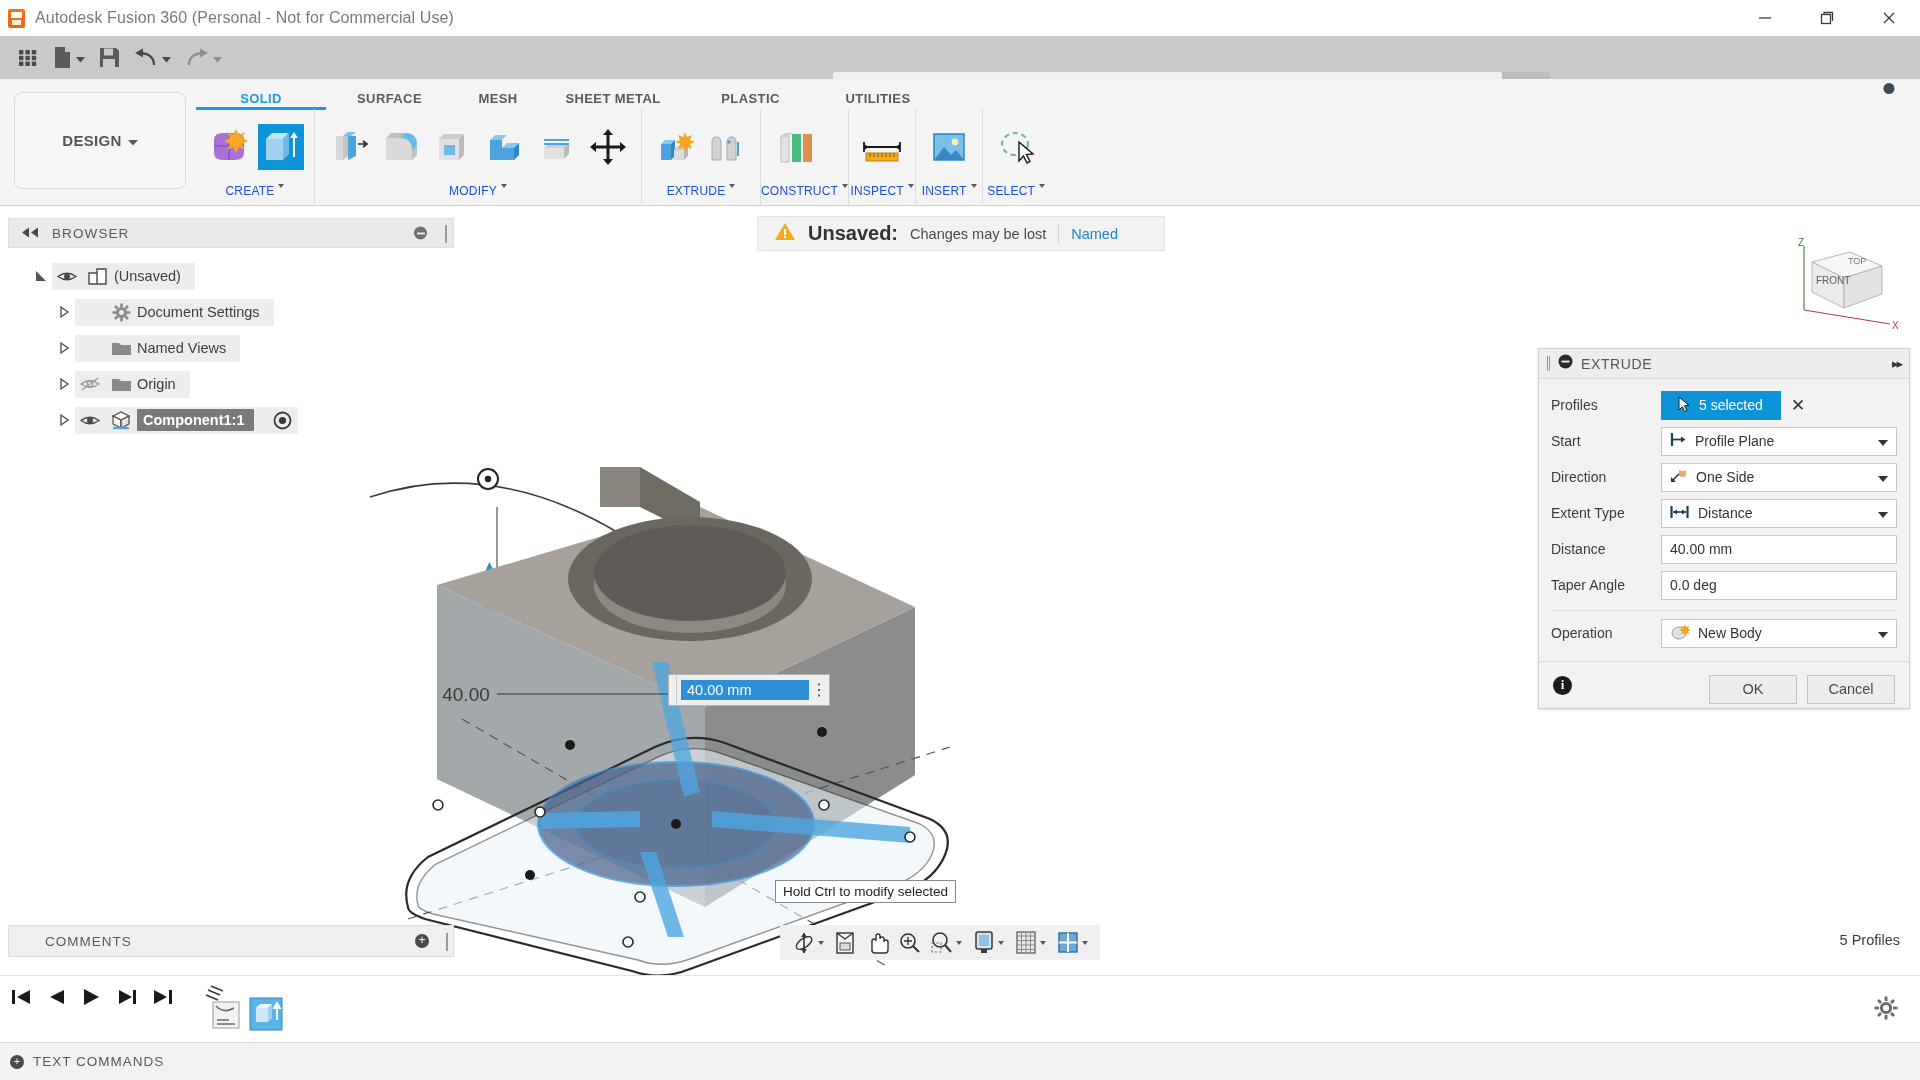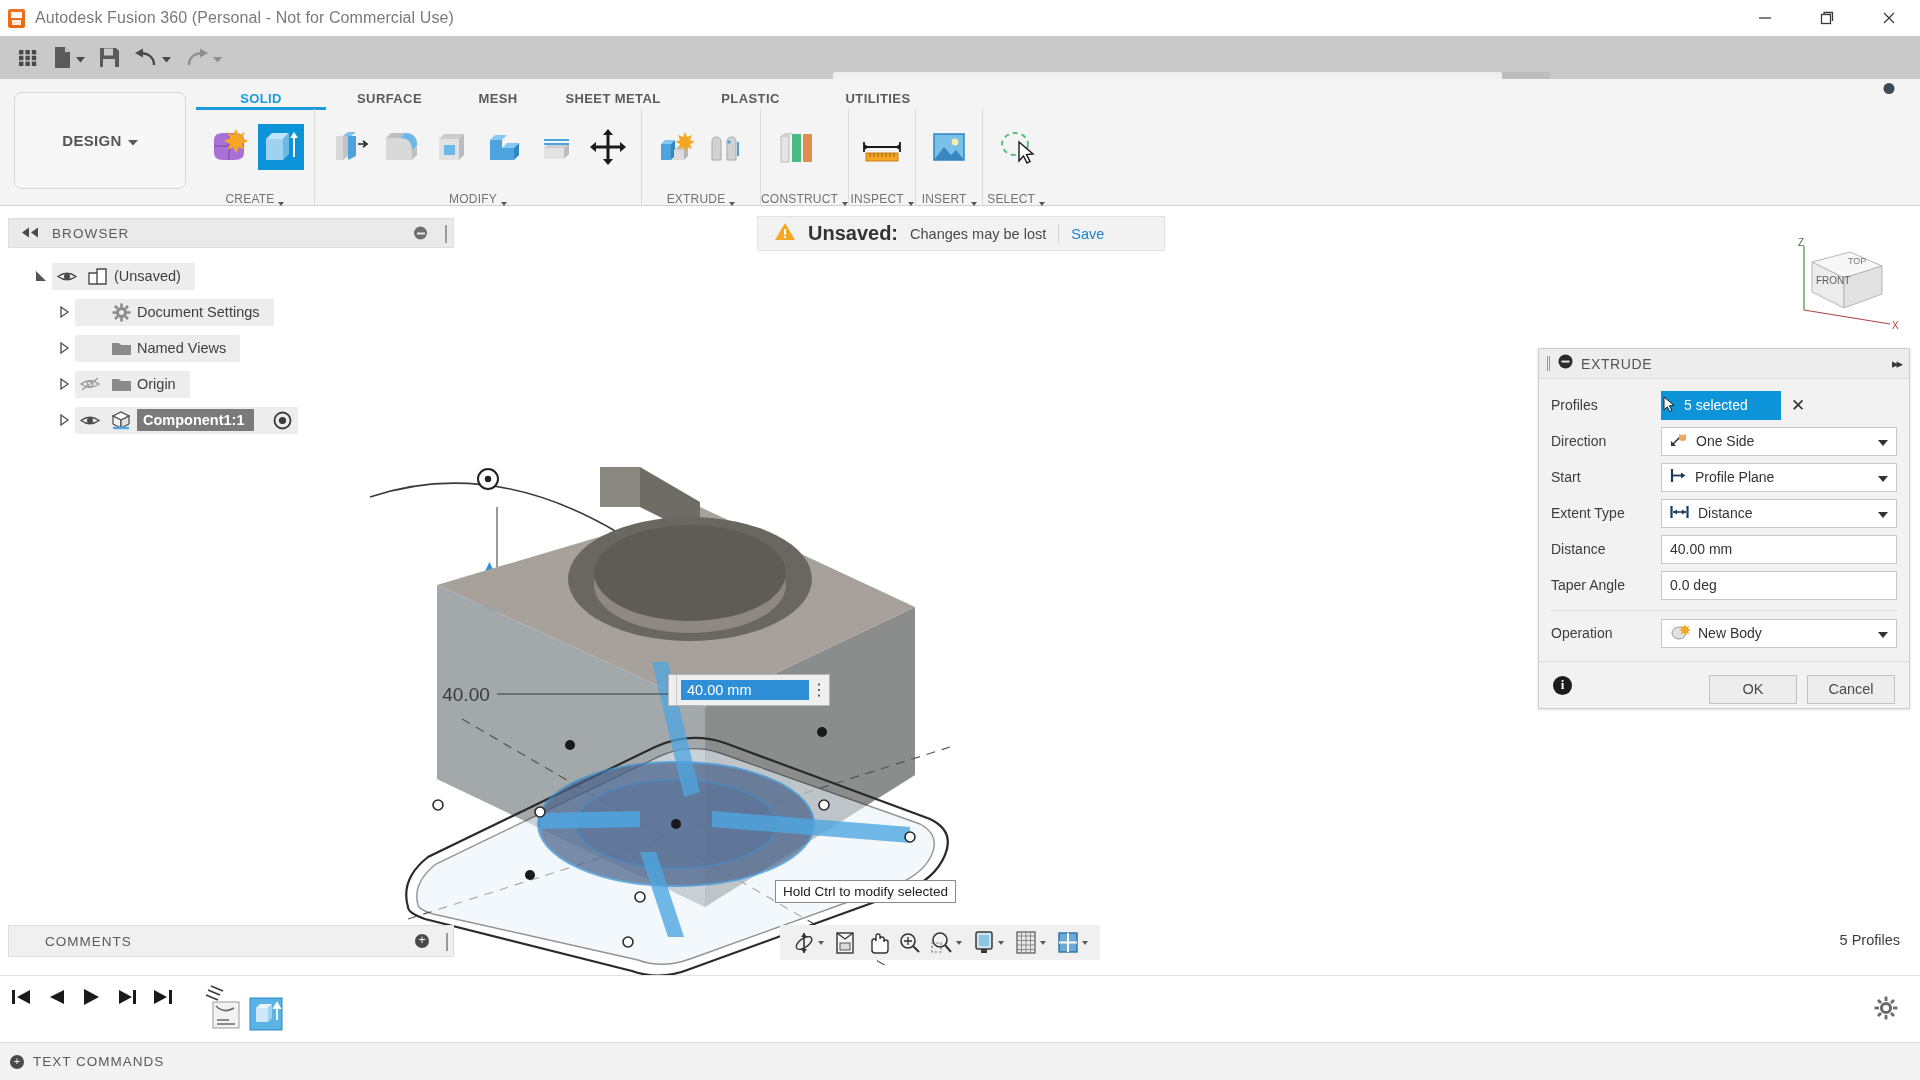--- a/index.html
+++ b/index.html
@@ -96,22 +96,22 @@
     height: 30px; display: flex; align-items: flex-end; justify-content: center;
     font-size: 13px; color: #5a5a5a; font-weight: bold; letter-spacing: .4px;
     padding-bottom: 3px;
   }
   .rtab.active { color: #1b9ae0; }
 
   .panels { position: absolute; left: 196px; top: 30px; height: 97px; display: flex; }
   .panel { position: relative; height: 97px; display: flex; flex-direction: column; }
   .panel .icons { flex: 1; display: flex; align-items: center; gap: 6px; padding: 0 10px; }
   .panel .plabel {
-    height: 22px; display: flex; align-items: flex-end; justify-content: center; gap: 4px;
-    font-size: 12px; color: #737373; letter-spacing: .2px;
+    height: 22px; display: flex; align-items: flex-start; justify-content: center; gap: 4px;
+    font-size: 12px; color: #1d4ed8; letter-spacing: .2px;
   }
   .panel + .panel { border-left: 1px solid #dcdcdc; }
   .ico-wrap { width: 46px; height: 46px; display: flex; align-items: center; justify-content: center; }
   .ico-wrap.sel { background: #0d94d8; }
 
   .caret-dn { width: 0; height: 0; border-left: 4px solid transparent; border-right: 4px solid transparent; border-top: 5px solid #5a5a5a; }
   .caret-dn.sm { border-left-width: 3.5px; border-right-width: 3.5px; border-top-width: 4.5px; }
 
   
   .browser-hdr {
@@ -187,21 +187,21 @@
   .ex-row { display: flex; align-items: center; height: 36px; }
   .ex-row .lbl { width: 110px; font-size: 14px; color: #3c3c3c; }
   .ex-ctl { flex: 1; display: flex; align-items: center; gap: 10px; }
   .ex-input {
     flex: 1; height: 29px; background: #fff; border: 1px solid #c8c8c8;
     display: flex; align-items: center; gap: 8px; padding: 0 8px; font-size: 14px; color: #333;
   }
   .ex-input .arr { margin-left: auto; }
   .pill {
     background: #0d94d8; color: #fff; font-size: 14px; height: 29px; min-width: 120px;
-    display: flex; align-items: center; gap: 8px; padding: 0 16px 0 2px;
+    display: flex; align-items: center; gap: 8px; padding: 0 16px 0 17px;
   }
   .typebtn { width: 34px; height: 32px; display: flex; align-items: center; justify-content: center; }
   .typebtn.on { background: #0d94d8; }
   .ex-divider { height: 1px; background: #dcdcdc; margin: 7px 0 4px 0; }
   .ex-footer {
     border-top: 1px solid #dcdcdc; height: 47px; display: flex; align-items: center; padding: 0 14px; gap: 10px;
   }
   .info-dot {
     width: 19px; height: 19px; border-radius: 50%; background: #1b1b1b; color: #fff;
     font-size: 13px; font-weight: bold; display: flex; align-items: center; justify-content: center;
@@ -663,21 +663,21 @@
     <span>
       <svg width="22" height="20">
           <path d="M11 1 L21 18 H1 Z" fill="#f5a623"></path>
         <rect x="10" y="7" width="2" height="6" fill="#fff"></rect>
           <rect x="10" y="14" width="2" height="2" fill="#fff"></rect>
         </svg>
     </span>
     <span class="w">Unsaved:</span>
     <span class="m">Changes may be lost</span>
     <span class="sep"></span>
-    <span class="save">Save</span>
+    <span class="save">Named</span>
   </div>
 
   <div class="viewcube">
     <svg width="120" height="105">
       <path d="M30 30 L68 20 L100 34 L62 46 Z" fill="#f7f7f7" stroke="#b6b6b6"></path>
       <path d="M30 30 L62 46 L62 76 L30 60 Z" fill="#ececec" stroke="#b6b6b6"></path>
       <path d="M62 46 L100 34 L100 62 L62 76 Z" fill="#e2e2e2" stroke="#b6b6b6"></path>
       <text x="66" y="32" font-size="9" fill="#7a7a7a" font-family="Liberation Sans, sans-serif">TOP</text>
       <text x="34" y="52" font-size="10" fill="#5a5a5a" font-family="Liberation Sans, sans-serif">FRONT</text>
       <line x1="22" y1="14" x2="22" y2="78" stroke="#4a8a4a" stroke-width="1.2"></line>
@@ -849,52 +849,52 @@
                   <path d="M1 1 L1 14 L4.3 10.8 L6.7 15.5 L8.9 14.4 L6.4 9.8 L11 9.4 Z" fill="#fff" stroke="#1a1a1a" stroke-width="1"></path>
                 </svg>
             </span>
             <span>5 selected</span>
           </div>
           <span style="font-size:17px;color:#333">✕</span>
         </div>
       </div>
 
       <div class="ex-row">
+        <div class="lbl">Start</div>
+        <div class="ex-ctl">
+          <div class="ex-input">
+            <span>
+              <svg width="17" height="15">
+                  <line x1="2" y1="1" x2="2" y2="14" stroke="#1a3d5c" stroke-width="2.2"></line>
+                  <line x1="2" y1="7.5" x2="13" y2="7.5" stroke="#1a3d5c" stroke-width="1.8"></line>
+                  <path d="M11 4.5 L15.5 7.5 L11 10.5 Z" fill="#1a3d5c"></path>
+                </svg>
+            </span>
+            <span>Profile Plane</span>
+            <span class="arr">
+              <svg width="10" height="6">
+                  <path d="M0 0 L10 0 L5 6 Z" fill="#333"></path>
+                </svg>
+            </span>
+          </div>
+        </div>
+      </div>
+
+      <div class="ex-row">
         <div class="lbl">Direction</div>
         <div class="ex-ctl">
           <div class="ex-input">
             <span>
               <svg width="18" height="15">
                   <path d="M2 13 L11 4" stroke="#333" stroke-width="1.6"></path>
                   <path d="M1 9 L1 14 L6 14 Z" fill="#333"></path>
                 <path d="M9 2 q4 2 7 0 v6 q-3 2 -7 0 z" fill="#f0a868"></path>
                 </svg>
             </span>
             <span>One Side</span>
-            <span class="arr">
-              <svg width="10" height="6">
-                  <path d="M0 0 L10 0 L5 6 Z" fill="#333"></path>
-                </svg>
-            </span>
-          </div>
-        </div>
-      </div>
-
-      <div class="ex-row">
-        <div class="lbl">Start</div>
-        <div class="ex-ctl">
-          <div class="ex-input">
-            <span>
-              <svg width="17" height="15">
-                  <line x1="2" y1="1" x2="2" y2="14" stroke="#1a3d5c" stroke-width="2.2"></line>
-                  <line x1="2" y1="7.5" x2="13" y2="7.5" stroke="#1a3d5c" stroke-width="1.8"></line>
-                  <path d="M11 4.5 L15.5 7.5 L11 10.5 Z" fill="#1a3d5c"></path>
-                </svg>
-            </span>
-            <span>Profile Plane</span>
             <span class="arr">
               <svg width="10" height="6">
                   <path d="M0 0 L10 0 L5 6 Z" fill="#333"></path>
                 </svg>
             </span>
           </div>
         </div>
       </div>
 
       <div class="ex-row">

